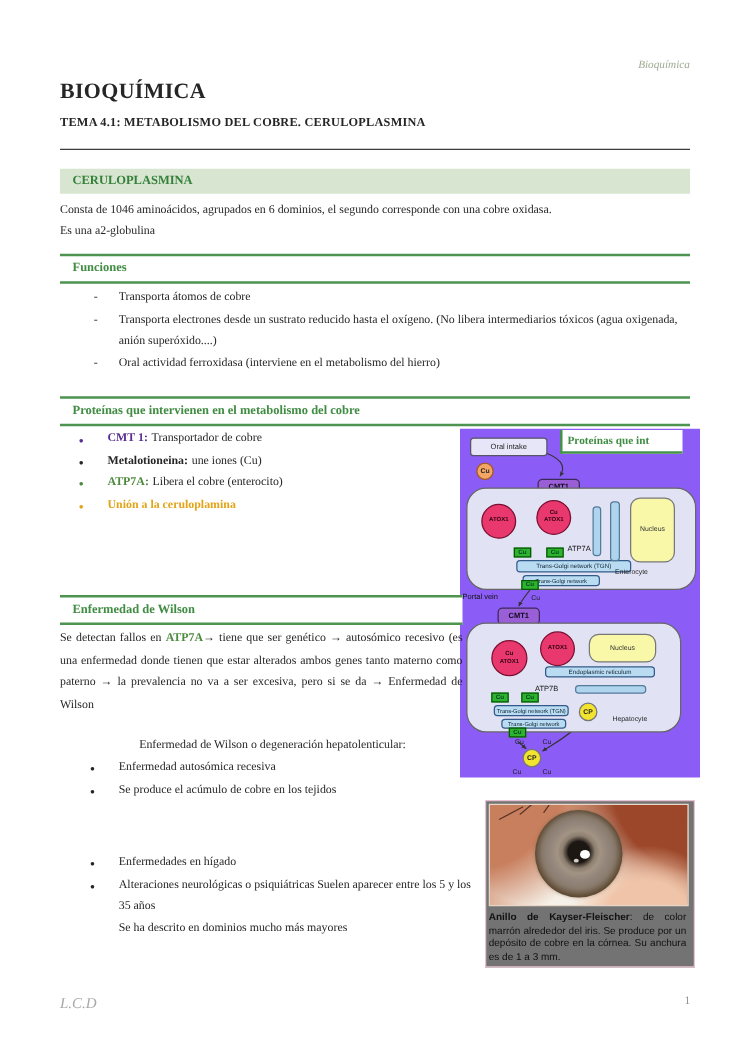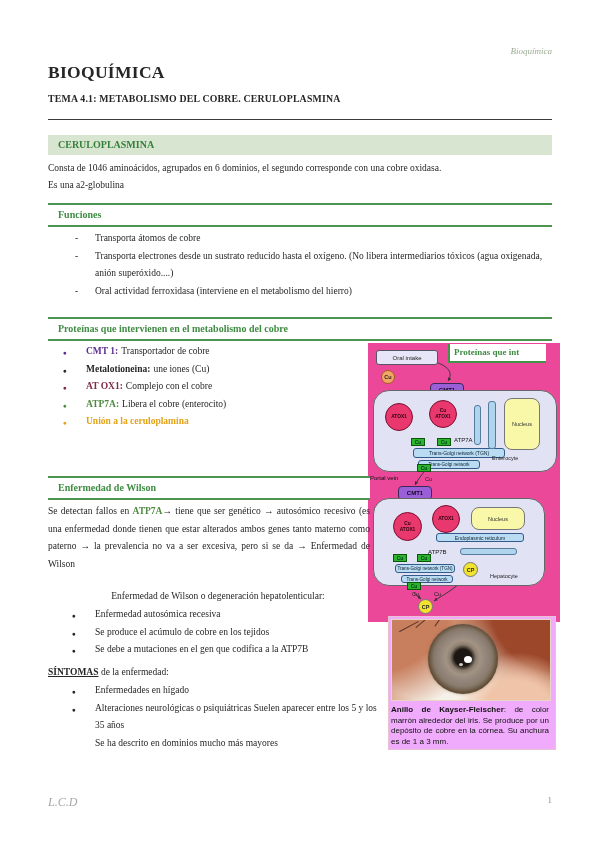--- a/index.html
+++ b/index.html
@@ -34,21 +34,21 @@
   .term { font-weight:bold; }
   .t-purple{ color:#5b2e91; } .t-maroon{ color:#7d2a49; }
   .t-green{ color:#4e8a3e; } .t-orange{ color:#e2a317; font-weight:bold; }
   .desc { margin-left:3px; }
   .no-bullet { padding-left:47px; }
 
   .just { text-align:justify; }
   .u-bold { font-weight:bold; text-decoration:underline; }
 
   
-  .diag { background:#ec4899; overflow:visible; font-family:"Liberation Sans", sans-serif; }
+  .diag { background:#8b5cf6; overflow:visible; font-family:"Liberation Sans", sans-serif; }
   .frag-box { box-sizing:border-box; background:#fff; border-left:2px solid #44914a; border-bottom:2px solid #44914a;
     color:#3f8c42; font-family:"Liberation Serif", serif; font-weight:bold; font-size:9px; line-height:17px;
     padding-left:4px; overflow:hidden; white-space:nowrap; }
   .node-box { box-sizing:border-box; background:#e6e6f8; border:1px solid #556; border-radius:3px;
     font-size:6px; text-align:center; }
   .cmt { box-sizing:border-box; background:#9a5fd6; border:1px solid #3a2a5a; border-radius:4px;
     font-size:6px; text-align:center; color:#120a20; font-weight:bold; }
   .cell { box-sizing:border-box; background:#e2e2f5; border:1.5px solid #666; border-radius:16px; }
   .pinkc { box-sizing:border-box; background:#e8386e; border:1px solid #7a1030; border-radius:50%;
     display:flex; align-items:center; justify-content:center; flex-direction:column;
@@ -62,22 +62,22 @@
   .bar { box-sizing:border-box; background:#aed4ee; border:1px solid #557a9a; border-radius:3px; }
   .nucleus { box-sizing:border-box; background:#f8f8a8; border:1px solid #777; border-radius:8px;
     display:flex; align-items:center; justify-content:center; font-size:5.5px; color:#333; }
   .cpc { box-sizing:border-box; background:#f2e42e; border:1px solid #777; border-radius:50%;
     display:flex; align-items:center; justify-content:center; font-size:5.5px; font-weight:bold; }
   .tiny-lbl { font-size:6px; color:#111; }
   .tiny-lbl2 { font-size:5.5px; color:#222; }
   .dsvg { position:absolute; left:0; top:0; pointer-events:none; }
 
   
-  .figure { left:388px; top:616px; width:168px; box-sizing:border-box;
-    border:1px solid #e8c2d2; background:#f0abfc; padding:2px; }
+  .figure { left:388px; top:640px; width:168px; box-sizing:border-box;
+    border:1px solid #e8c2d2; background:#737373; padding:2px; }
   .eye-photo { position:relative; width:158px; height:80px; overflow:hidden; border:1px solid #e7d6c8;
     background:
       radial-gradient(circle at 80% 120%, #f0c4a8 0 22%, rgba(240,196,168,0) 40%),
       radial-gradient(circle at 106% -22%, #9c472a 0 36%, rgba(156,71,42,0) 55%),
       radial-gradient(circle at -12% -32%, #c87f5e 0 38%, rgba(200,127,94,0) 60%),
       radial-gradient(ellipse 100% 92% at 45% 60%, #f6f1e8 0 52%, #eccdb4 62%, #e0a882 80%, #d69a72 100%);
   }
   .iris { position:absolute; left:36px; top:4px; width:70px; height:70px; border-radius:50%;
     background: radial-gradient(circle at 50% 48%, #1d1713 0 17%, #3a322a 19%, #8d7f70 26%, #a29384 34%,
       #93857a 46%, #8a7c6e 58%, #6f5b44 70%, #7d6547 80%, #9d8563 90%, #b29a78 100%);
@@ -113,23 +113,20 @@
     <div class="dash-item">Oral actividad ferroxidasa (interviene en el metabolismo del hierro)</div>
   </div>
 
   <div class="abs sec-head" style="top:317px;">Proteínas que intervienen en el metabolismo del cobre</div>
   <div class="abs body-text" style="top:343px;left:39px;width:324px;">
     <div class="dot-item b-purple">
       <span class="term t-purple">CMT 1:</span><span class="desc">Transportador de cobre</span>
     </div>
     <div class="dot-item">
       <span class="term">Metalotioneina:</span><span class="desc">une iones (Cu)</span>
-    </div>
-    <div class="dot-item b-maroon">
-      <span class="term t-maroon">AT OX1:</span><span class="desc">Complejo con el cobre</span>
     </div>
     <div class="dot-item b-green">
       <span class="term t-green">ATP7A:</span><span class="desc">Libera el cobre (enterocito)</span>
     </div>
     <div class="dot-item b-orange">
       <span class="term t-orange">Unión a la ceruloplamina</span>
     </div>
   </div>
 
   <div class="abs diag" style="left:368px;top:343px;width:192px;height:131px;">
@@ -220,24 +217,20 @@
   </div>
 
   <div class="abs sec-head" style="top:476px;width:322px;">Enfermedad de Wilson</div>
   <div class="abs body-text just" style="top:503px;left:48px;width:322px;">
     <span>Se detectan fallos en </span><span class="term t-green">ATP7A</span><span>→ tiene que ser genético → autosómico recesivo (es una enfermedad donde tienen que estar alterados ambos genes tanto materno como paterno → la prevalencia no va a ser excesiva, pero si se da → Enfermedad de Wilson</span>
   </div>
   <div class="abs body-text" style="top:588px;left:48px;width:340px;text-align:center;">Enfermedad de Wilson o degeneración hepatolenticular:</div>
   <div class="abs body-text" style="top:606px;left:48px;width:340px;">
     <div class="dot-item">Enfermedad autosómica recesiva</div>
     <div class="dot-item">Se produce el acúmulo de cobre en los tejidos</div>
-    <div class="dot-item">Se debe a mutaciones en el gen que codifica a la ATP7B</div>
-  </div>
-  <div class="abs body-text" style="top:664px;left:48px;width:340px;">
-    <span class="u-bold">SÍNTOMAS</span><span> de la enfermedad:</span>
   </div>
   <div class="abs body-text" style="top:682px;left:48px;width:330px;">
     <div class="dot-item">Enfermedades en hígado</div>
     <div class="dot-item" style="width:283px;">Alteraciones neurológicas o psiquiátricas Suelen aparecer entre los 5 y los 35 años</div>
     <div class="no-bullet">Se ha descrito en dominios mucho más mayores</div>
   </div>
 
   <div class="abs figure">
     <div class="eye-photo">
       <div class="lash" style="left:6px;top:6px;transform:rotate(-28deg);"></div>

